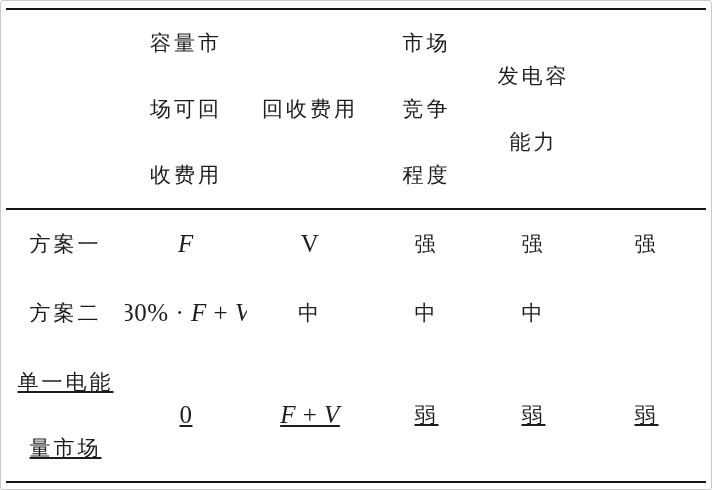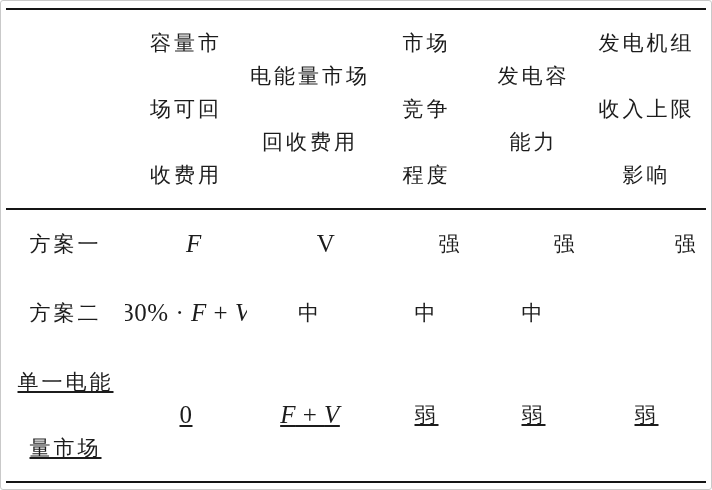--- a/index.html
+++ b/index.html
@@ -11,21 +11,21 @@
     font-family: "Liberation Serif", "DejaVu Serif", serif;
     color: #1c1c1c;
   }
   .rule { height: 2px; background: #151515; }
   .rule-top { margin-top: 7px; }
   .grid {
     display: grid;
     grid-template-columns: 119px 122px 126px 107px 107px 119px;
   }
   .header-row { height: 198px; }
-  .body-row-1 { height: 68px; gap: 8px; }
+  .body-row-1 { height: 68px; }
   .body-row-2 { height: 70px; }
   .body-row-3 { height: 133px; text-decoration: underline; }
   .cell {
     display: flex; flex-direction: column;
     align-items: center; justify-content: center;
     text-align: center; overflow: hidden;
   }
   .line { line-height: 66px; height: 66px; white-space: nowrap; }
   .zh { font-size: 21px; letter-spacing: 3px; }
   .math { font-size: 25px; letter-spacing: 0.5px; }
@@ -41,36 +41,30 @@
   <div class="grid header-row">
     <div class="cell">
       <div class="line zh"></div>
     </div>
     <div class="cell">
       <div class="line zh">容量市</div>
       <div class="line zh">场可回</div>
       <div class="line zh">收费用</div>
     </div>
     <div class="cell">
-      <div class="line zh">电能量市场</div>
       <div class="line zh">回收费用</div>
     </div>
     <div class="cell">
       <div class="line zh">市场</div>
       <div class="line zh">竞争</div>
       <div class="line zh">程度</div>
     </div>
     <div class="cell">
       <div class="line zh">发电容</div>
       <div class="line zh">能力</div>
-    </div>
-    <div class="cell">
-      <div class="line zh">发电机组</div>
-      <div class="line zh">收入上限</div>
-      <div class="line zh">影响</div>
     </div>
   </div>
 
   <div class="rule"></div>
 
   <div class="grid body-row-1">
     <div class="cell">
       <div class="line zh">方案一</div>
     </div>
     <div class="cell">

